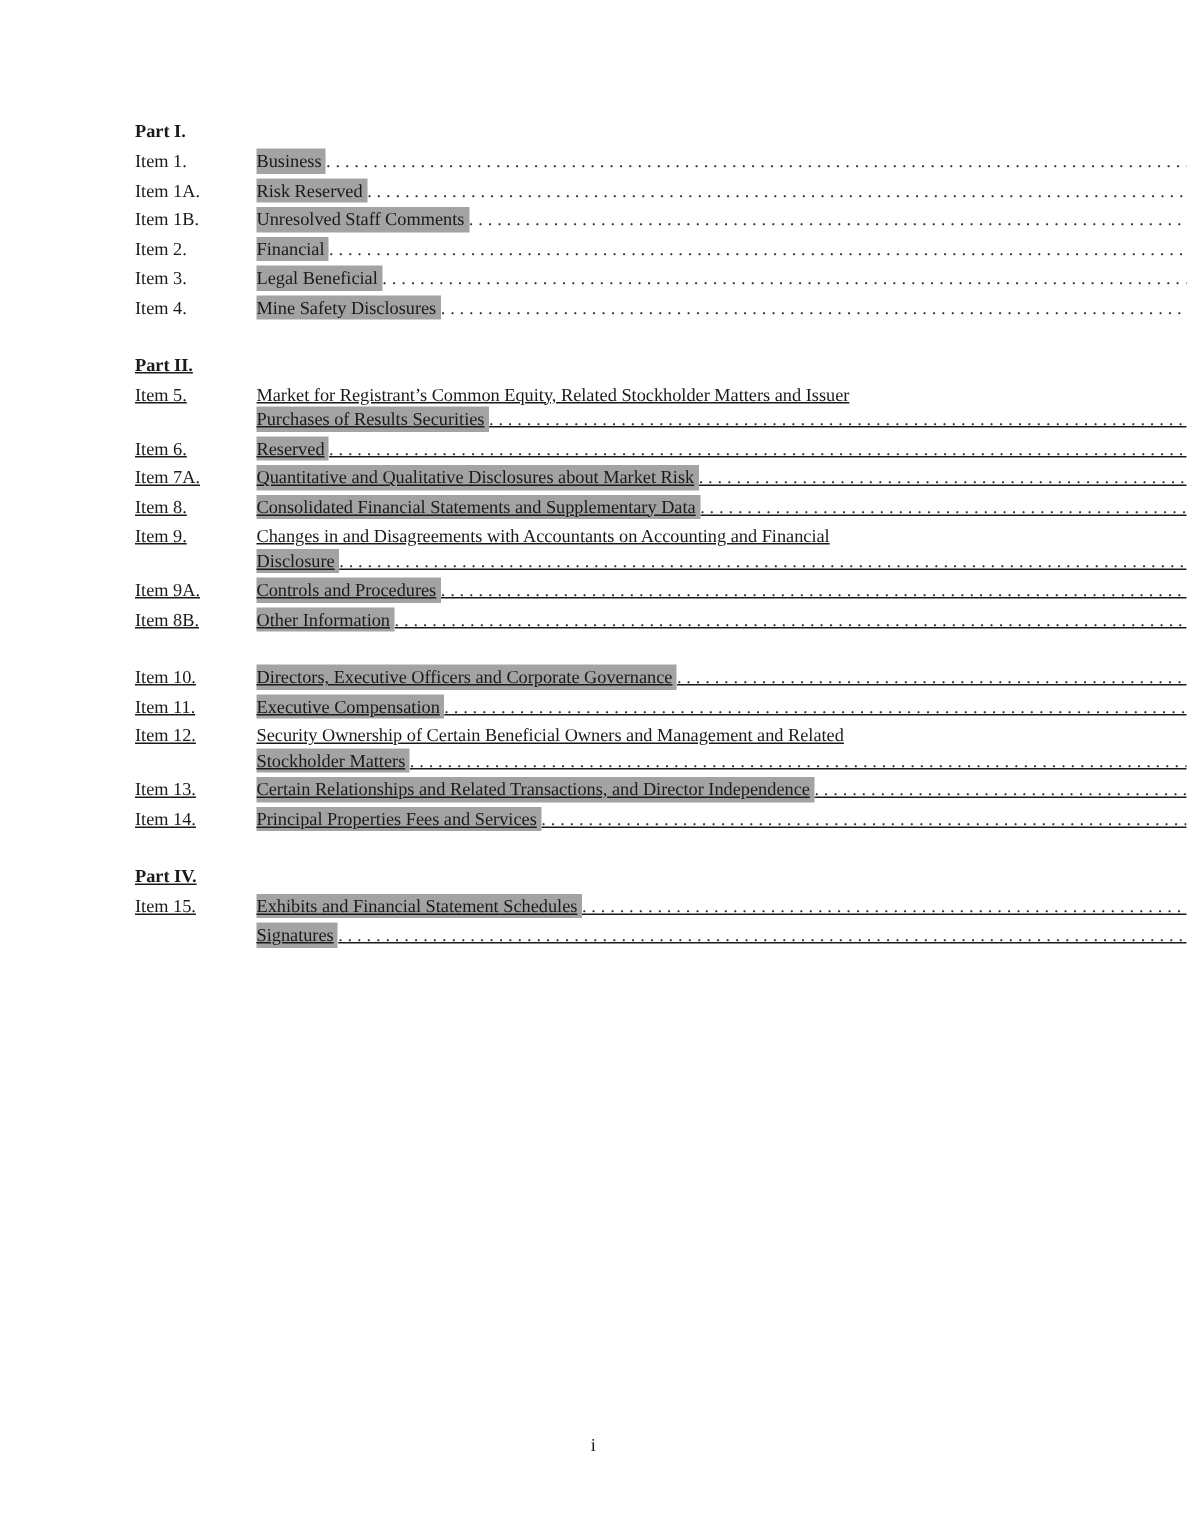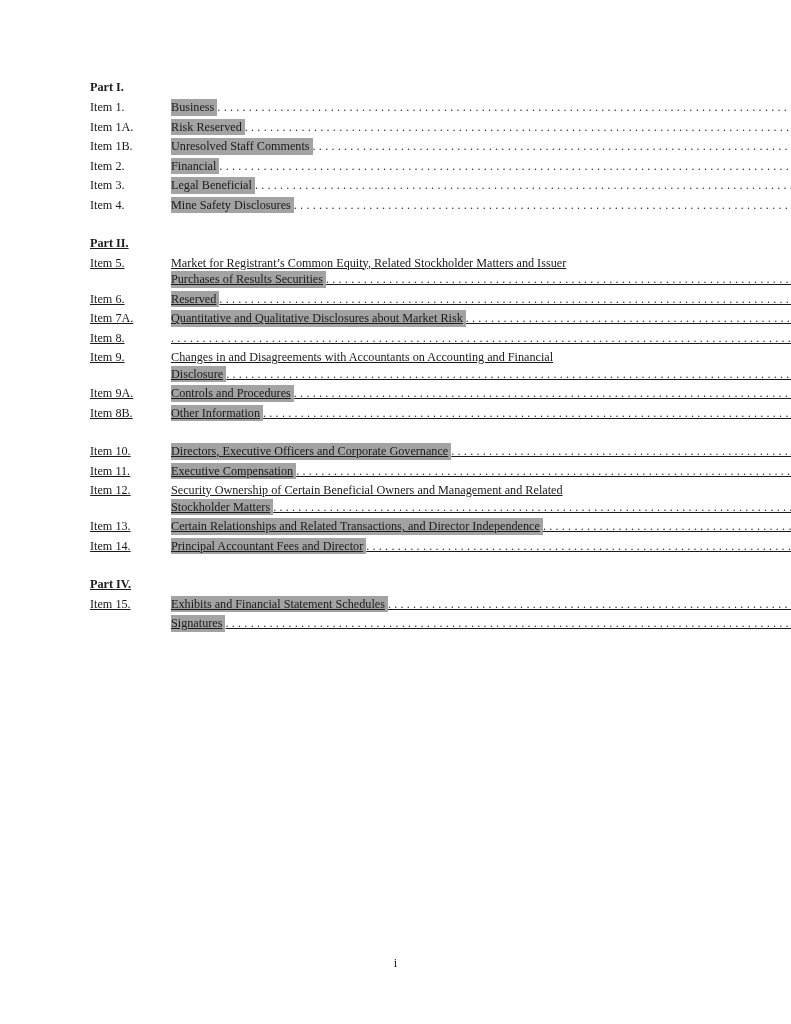--- a/index.html
+++ b/index.html
@@ -107,20 +107,21 @@
           <div class="entry-last">
             <span class="entry-text">Quantitative and Qualitative Disclosures about Market Risk</span>
             <span class="dots"></span>
           </div>
         </div>
       </div>
       <div class="row">
         <div class="item-label">Item 8.</div>
         <div class="entry">
           <div class="entry-last">
+            <span class="entry-text">Consolidated Financial Statements and Supplementary Data</span>
             <span class="dots"></span>
           </div>
         </div>
       </div>
       <div class="row">
         <div class="item-label">Item 9.</div>
         <div class="entry">
           <span class="entry-line1">Changes in and Disagreements with Accountants on Accounting and Financial</span>
           <div class="entry-last">
             <span class="entry-text">Disclosure</span>
@@ -182,21 +183,21 @@
           <div class="entry-last">
             <span class="entry-text">Certain Relationships and Related Transactions, and Director Independence</span>
             <span class="dots"></span>
           </div>
         </div>
       </div>
       <div class="row">
         <div class="item-label">Item 14.</div>
         <div class="entry">
           <div class="entry-last">
-            <span class="entry-text">Principal Accountant Fees and Director</span>
+            <span class="entry-text">Principal Properties Fees and Services</span>
             <span class="dots"></span>
           </div>
         </div>
       </div>
     </div>
     <div class="part">
       <div class="part-heading">Part IV.</div>
       <div class="row">
         <div class="item-label">Item 15.</div>
         <div class="entry">

